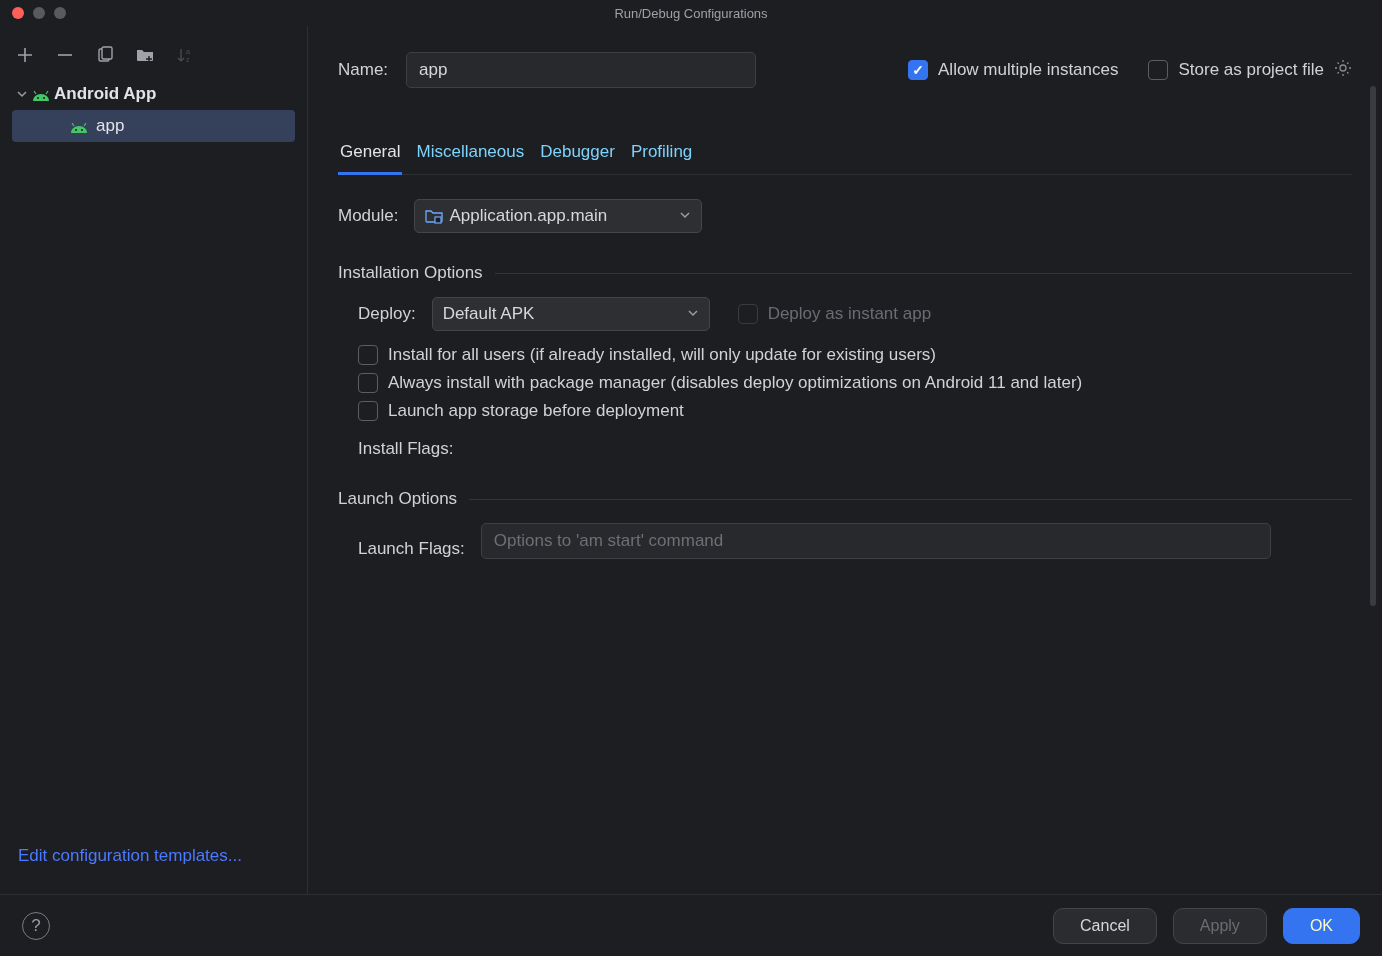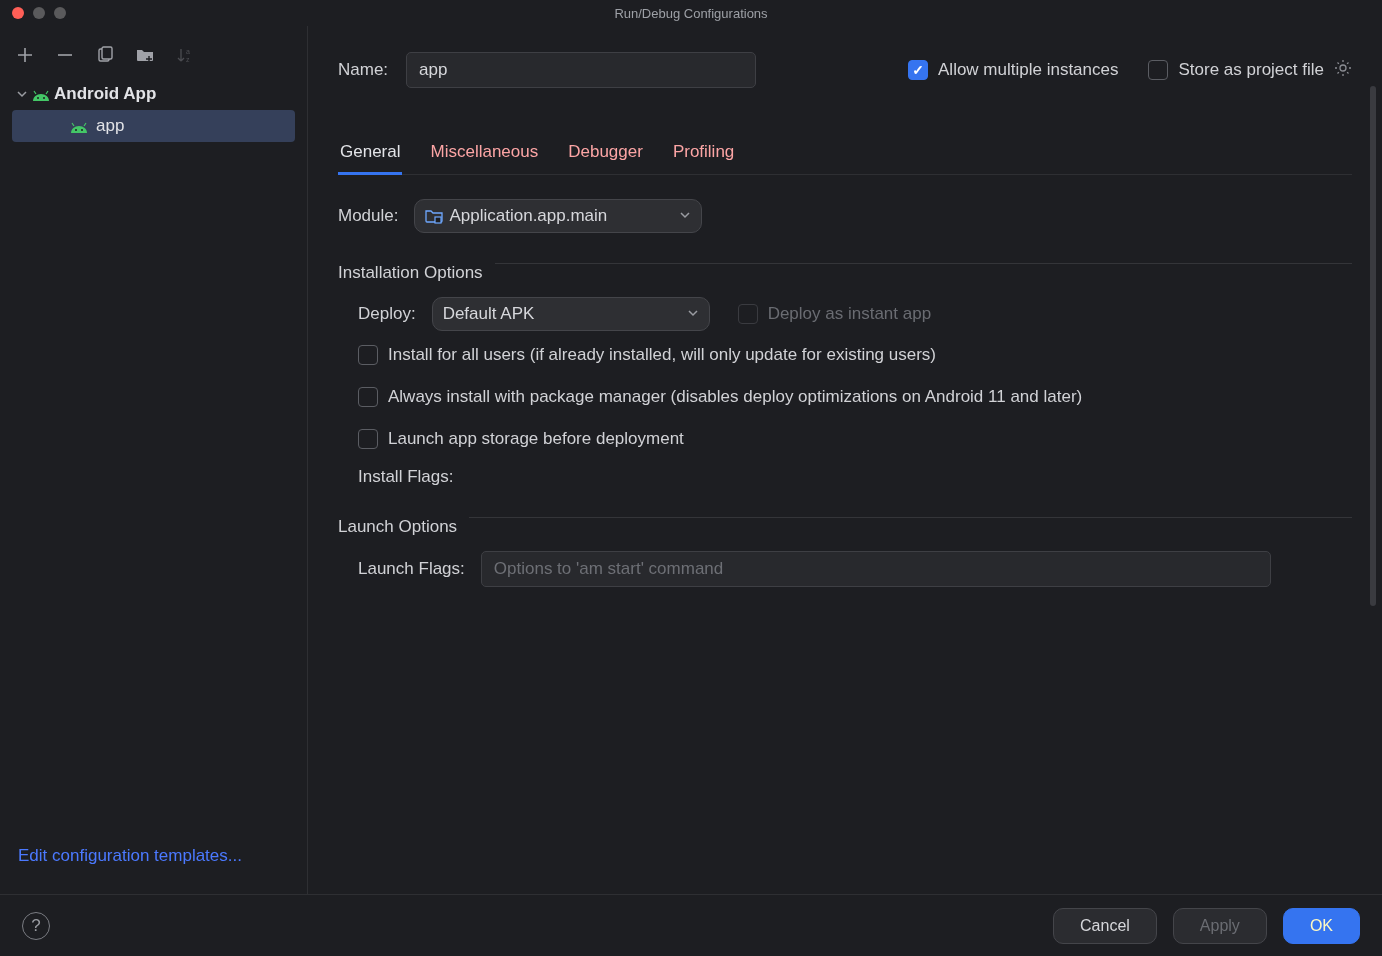--- a/index.html
+++ b/index.html
@@ -138,68 +138,69 @@
     content: "✓";
     color: white;
     font-size: 14px;
     font-weight: bold;
   }
   .checkbox.disabled { border-color: #3a3b40; cursor: default; }
   .check-label { display: flex; align-items: center; gap: 10px; }
   .check-label.disabled { color: #6a6c72; }
   .tabs {
     display: flex;
-    gap: 26px;
+    gap: 12px;
     margin-top: 46px;
     border-bottom: 1px solid #2e2f33;
   }
   .tab {
     padding: 8px 2px 10px 2px;
     cursor: pointer;
-    color: #fca5a5;
+    color: #7dd3fc;
     border-bottom: 3px solid transparent;
     margin-bottom: -1px;
   }
   .tab.active {
     color: #e2e3e7;
     border-bottom-color: #3574f0;
   }
   .form-area { padding: 24px 0 0 0; }
   .select {
     background: #2e2f33;
     border: 1px solid #44454a;
-    border-radius: 10px;
+    border-radius: 5px;
     height: 34px;
     display: flex;
     align-items: center;
     padding: 0 32px 0 10px;
     position: relative;
     cursor: pointer;
     color: #d6d7db;
     text-align: center;
   }
   .select .chev {
     position: absolute;
     right: 10px;
     top: 50%;
     transform: translateY(-50%);
     color: #9a9ca2;
   }
   .fieldset-title {
     display: flex;
+    align-items: center;
     margin: 30px 0 14px 0;
     gap: 12px;
   }
   .fieldset-title .line {
     flex: 1;
     height: 1px;
     background: #343539;
   }
   .indent { padding-left: 20px; }
-  .checks { display: flex; flex-direction: column; gap: 22px; margin-top: 14px; }
+  .checks { display: flex; flex-direction: column; gap: 8px; margin-top: 14px; }
   .footer {
     height: 62px;
     border-top: 1px solid #2e2f33;
     display: flex;
     align-items: center;
     padding: 0 22px;
   }
   .help-icon {
     width: 28px; height: 28px;
     border: 1.5px solid #7a7c82;
@@ -396,21 +397,21 @@
         </div>
       </div>
 
       <div class="fieldset-title">
         <span>Launch Options</span>
         <span class="line"></span>
       </div>
 
       <div class="indent">
 
-        <div class="row" style="gap:16px;margin-top:8px;">
+        <div class="row" style="gap:16px;margin-top:8px;align-items:flex-end;">
           <span class="label">Launch Flags:</span>
           <input type="text" class="field" style="flex: 1 1 0%; max-width: 790px;" placeholder="Options to 'am start' command">
         </div>
       </div>
     </div>
   </div>
 </div>
 
 <div class="footer">
   <span class="help-icon">?</span>

